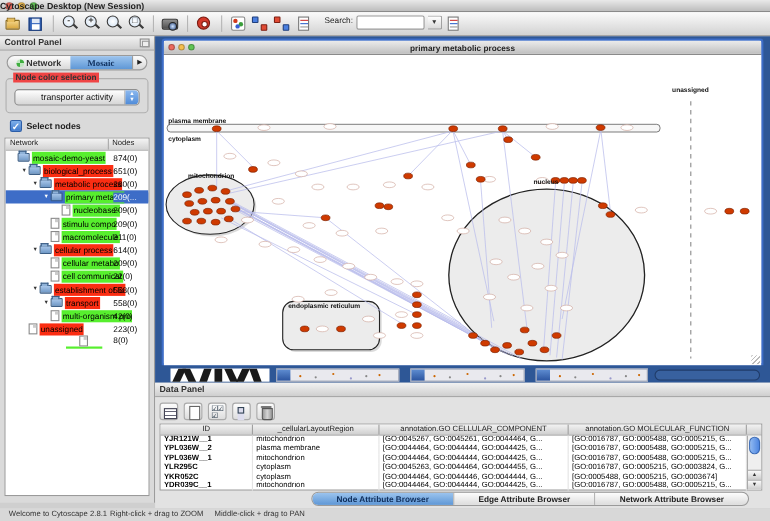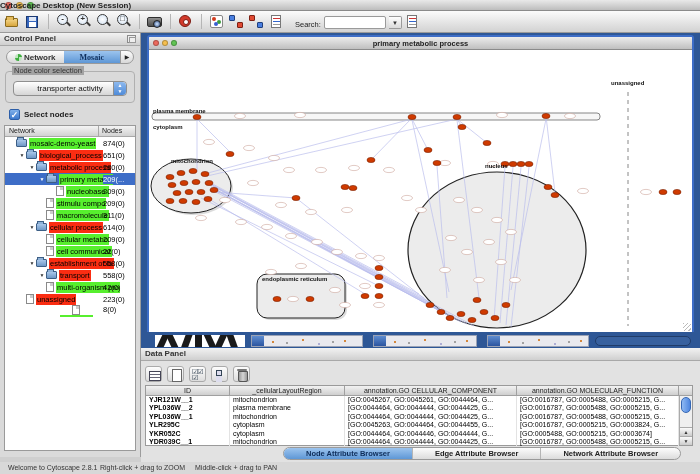--- a/index.html
+++ b/index.html
@@ -45,21 +45,21 @@
   .netic { position:absolute; left:1px; top:1px; width:13px; height:13px; background:#fff; border:1px solid #888; border-radius:2px; }
   .netic i { position:absolute; width:4px; height:4px; border-radius:50%; }
   .netic .d1 { background:#d23a1d; left:1px; top:1px; } .netic .d2 { background:#3a9e3a; right:1px; top:4px; }
   .netic .d3 { background:#3a5fd2; left:3px; bottom:1px; }
   .mapic { position:absolute; left:0; top:1px; width:14px; height:13px; }
   .mapic i { position:absolute; width:6px; height:6px; border-radius:1px; }
   .mapic .b { background:#4a7fe0; border:1px solid #20407e; left:0; top:0; }
   .mapic .r { background:#e04a33; border:1px solid #7e2014; right:0; bottom:0; }
   .formic { position:absolute; left:2px; top:1px; width:10px; height:13px; background:#fff; border:1px solid #777; }
   .formic::before { content:""; position:absolute; left:1px; top:2px; width:7px; height:1px; background:#c33; box-shadow:0 3px 0 #36c, 0 6px 0 #999; }
-  .search-wrap { display:flex; align-items:flex-end; gap:3px; margin-left:6px; }
+  .search-wrap { display:flex; align-items:flex-start; gap:3px; margin-left:6px; }
   .search-label { font-size:7.5px; color:#222; }
   .search-input { width:62px; height:13px; border:1px solid #9a9a9a; border-radius:2px;
     background:#fff; font-size:8px; padding:0 2px; }
   .search-drop { width:13px; height:13px; border:1px solid #9a9a9a; border-left:none; border-radius:0 2px 2px 0;
     background:linear-gradient(#fff,#d9d9d9); font-size:6px; text-align:center; line-height:12px; color:#333; }
 
   
   .control-panel { position:absolute; left:0; top:33px; width:141px; height:424px;
     background:#dadada; border-right:1px solid #9c9c9c; }
   .panel-header { height:13px; background:linear-gradient(#f2f2f2,#cfcfcf); border-bottom:1px solid #a8a8a8;
@@ -69,22 +69,22 @@
   .cp-tabs { position:absolute; left:6px; top:17px; width:128px; height:14px; display:flex;
     border:1px solid #9a9a9a; border-radius:7px; background:linear-gradient(#fdfdfd,#d8d8d8); overflow:hidden; }
   .cp-tab { flex:1; font-size:8px; font-weight:bold; color:#333; text-align:center; line-height:13px;
     display:flex; align-items:center; justify-content:center; gap:2px; }
   .cp-tab.sel { background:linear-gradient(#9cc4ee,#5e97d6); color:#10305e;font-family:Liberation Serif, serif; }
   .cp-tab .throb { width:7px; height:7px; display:inline-block; background:
     conic-gradient(#3fae3f 0 25%, #bfe6bf 25% 50%, #3fae3f 50% 75%, #bfe6bf 75%); border-radius:50%; }
   .cp-arrow { width:13px; border-left:1px solid #9a9a9a; font-size:6px; line-height:13px; text-align:center; color:#222; }
   .groupbox { position:absolute; left:5px; top:38px; width:130px; height:32px;
     border:1px solid #b0b0b0; border-radius:4px; }
-  .groupbox-label { position:absolute; left:6px; top:-6px; background:#a3a3a3; padding:0 2px;
-    font-size:7.5px; font-weight:normal; color:#333; }
+  .groupbox-label { position:absolute; left:6px; top:-6px; background:#ef4444; padding:0 2px;
+    font-size:7.5px; font-weight:bold; color:#333; }
   .combo { position:absolute; left:7px; top:9px; width:114px; height:15px; border:1px solid #8f8f8f; border-radius:4px;
     background:linear-gradient(#ffffff,#d5d5d5); font-size:8px; color:#111; line-height:14px; text-align:center; }
   .combo .step { position:absolute; right:0; top:0; width:13px; height:13px; border-left:1px solid #8f8f8f;
     border-radius:0 4px 4px 0; background:linear-gradient(#8db9ef,#4f8bd8); color:#fff; font-size:5px;
     line-height:6px; text-align:center; }
   .checkrow { position:absolute; left:9px; top:76px; display:flex; align-items:center; gap:4px; }
   .checkbox { width:11px; height:11px; border-radius:2px; border:1px solid #2c5ea8;
     background:linear-gradient(#7fb0ea,#3c78cc); color:#fff; font-size:9px; line-height:10px; text-align:center; font-weight:bold; }
   .checklabel { font-size:8px; font-weight:bold; color:#222; }
   .tree { position:absolute; left:4px; top:92px; right:4px; bottom:6px; background:#fff;

